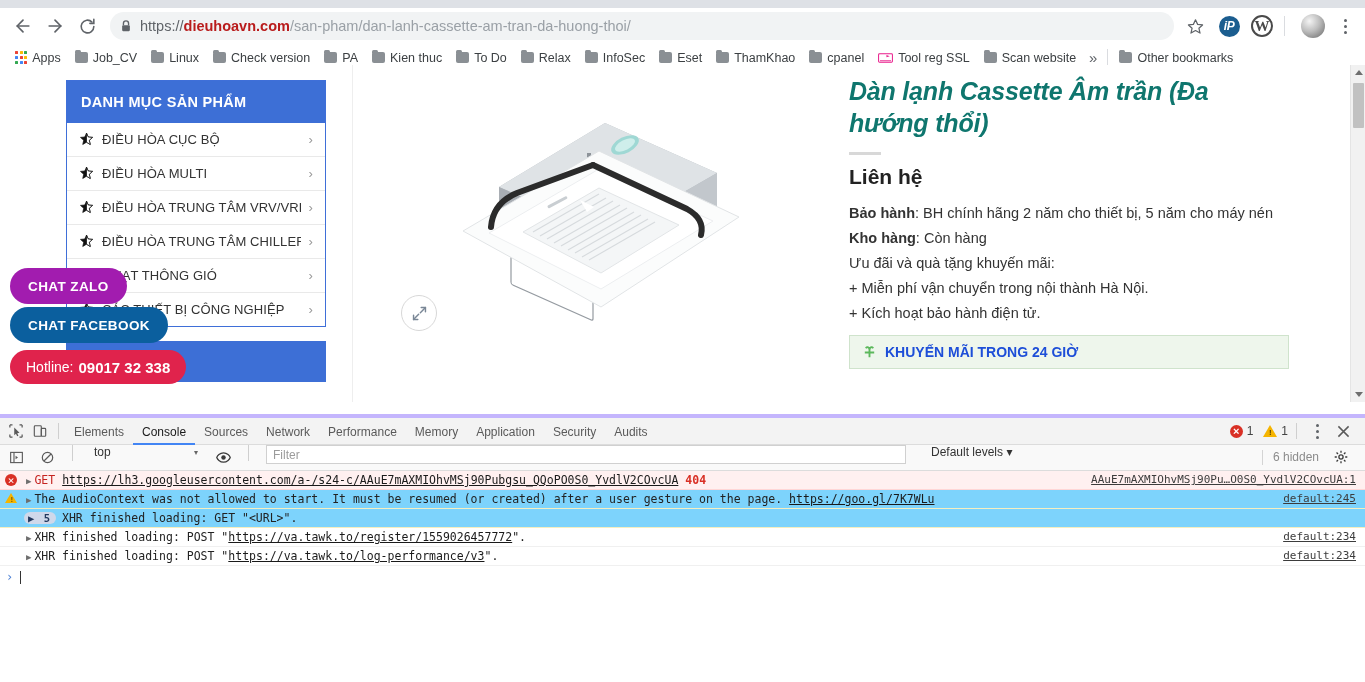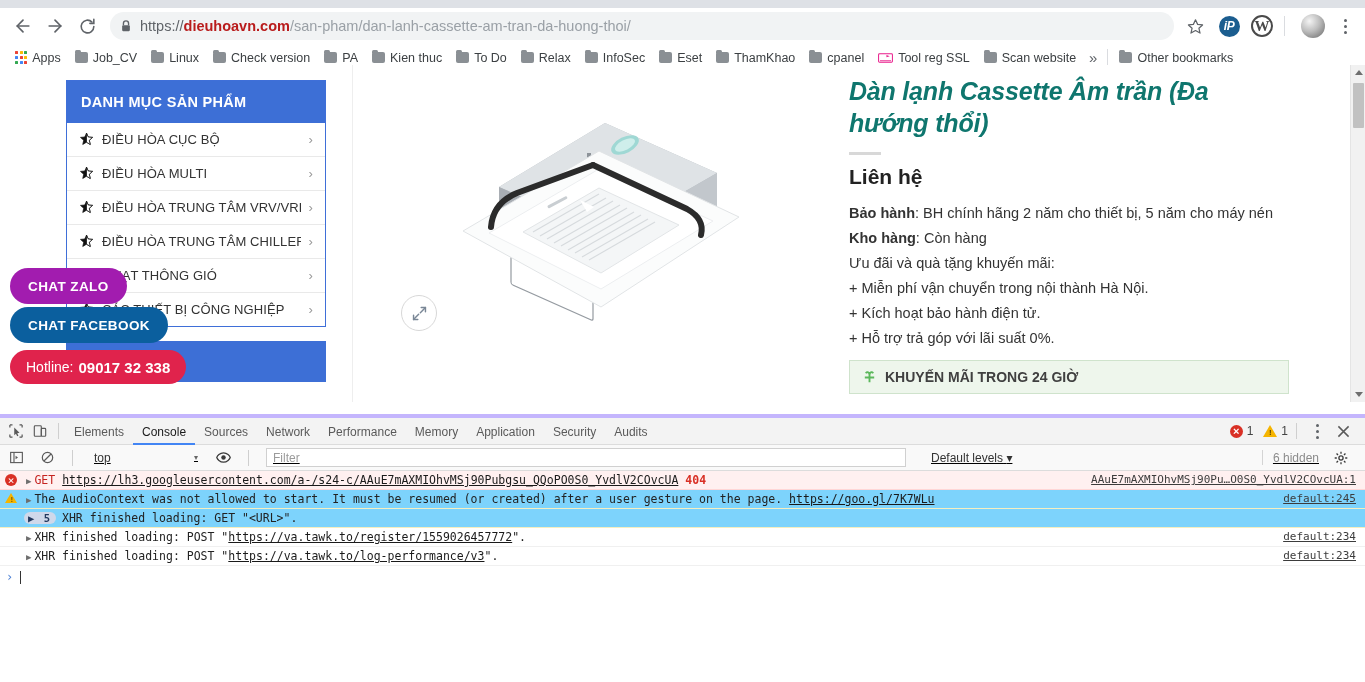--- a/index.html
+++ b/index.html
@@ -157,21 +157,21 @@
     letter-spacing: -0.2px;
     font-style: italic;
   }
   .rule { width: 32px; height: 3px; background: #d8d8d8; margin: 13px 0 10px; }
   .price { font-size: 21px; font-weight: 700; color: #222; margin-bottom: 12px;}
   .meta { font-size: 14.5px; color: #333; line-height: 1.72; }
   .meta b { font-weight: 700; }
   .promo-box {
     margin-top: 9px; border: 1px solid #cfe3cc; background: #eef6ec;
     padding: 8px 12px; display: flex; align-items: center; gap: 8px;
-    font-weight: 700; color: #404040; font-size: 14px;
+    font-weight: 700; color: #1d4ed8; font-size: 14px;
   }
 
   
   .devtools {
     position: absolute; top: 414px; left: 0; width: 1365px; height: 276px;
     background: #fff; border-top: 4px solid #c4b5fd;
     font-family: "Liberation Sans", sans-serif;
   }
   .dt-tabs {
     height: 27px; display: flex; align-items: center; padding: 0 4px;
@@ -193,22 +193,22 @@
   }
   .warn-tri {
     width: 0; height: 0; border-left: 7px solid transparent;
     border-right: 7px solid transparent; border-bottom: 12px solid #f5b400;
     position: relative;
   }
   .warn-tri:after { content:"!"; position:absolute; left:-1.4px; top:3px; font-size:8px;
                     color:#5c4400; font-weight:700; }
 
   .dt-filterbar {
-    height: 26px; display: flex; align-items: center; padding: 0 4px;
-    border-bottom: 1px solid #dcdcdc; background: #f9f9f9; gap: 7px; text-decoration: underline;
+    height: 26px; display: flex; align-items: flex-start; padding: 0 4px;
+    border-bottom: 1px solid #dcdcdc; background: #f9f9f9; gap: 7px;
   }
   .ctx-select {
     font-size: 12px; color: #333; display: flex; align-items: center;
     min-width: 118px; padding-left: 8px; justify-content: space-between;
     padding-right: 6px;
   }
   .ctx-select .car { font-size: 8px; color: #666; }
   .filter-input {
     flex: 0 0 640px; height: 19px; border: 1px solid #d0d0d0; background: #fff;
     font-size: 12px; color: #9b9b9b; padding: 0 6px; display:flex; align-items:center;
@@ -527,21 +527,20 @@
       <div class="meta">
         <div>
           <b>Bảo hành</b><span>: BH chính hãng 2 năm cho thiết bị, 5 năm cho máy nén</span>
         </div>
         <div>
           <b>Kho hàng</b><span>: Còn hàng</span>
         </div>
         <div>Ưu đãi và quà tặng khuyến mãi:</div>
         <div>+ Miễn phí vận chuyển trong nội thành Hà Nội.</div>
         <div>+ Kích hoạt bảo hành điện tử.</div>
-        <div>+ Hỗ trợ trả góp với lãi suất 0%.</div>
       </div>
       <div class="promo-box">
         <svg width="15" height="15" viewBox="0 0 16 16">
             <path d="M8 14V5M3 9h10" stroke="#5cb85c" stroke-width="2"></path>
             <path d="M4 4.5c1.5-2 3-1 4 .5 1-1.5 2.5-2.5 4-.5" fill="none" stroke="#5cb85c" stroke-width="2"></path>
           </svg>
         <span>KHUYẾN MÃI TRONG 24 GIỜ</span>
       </div>
     </div>
 

